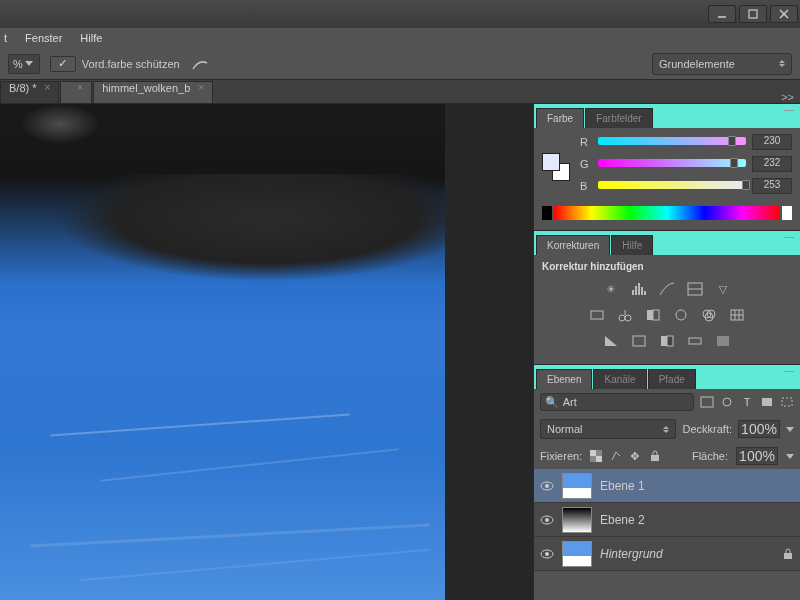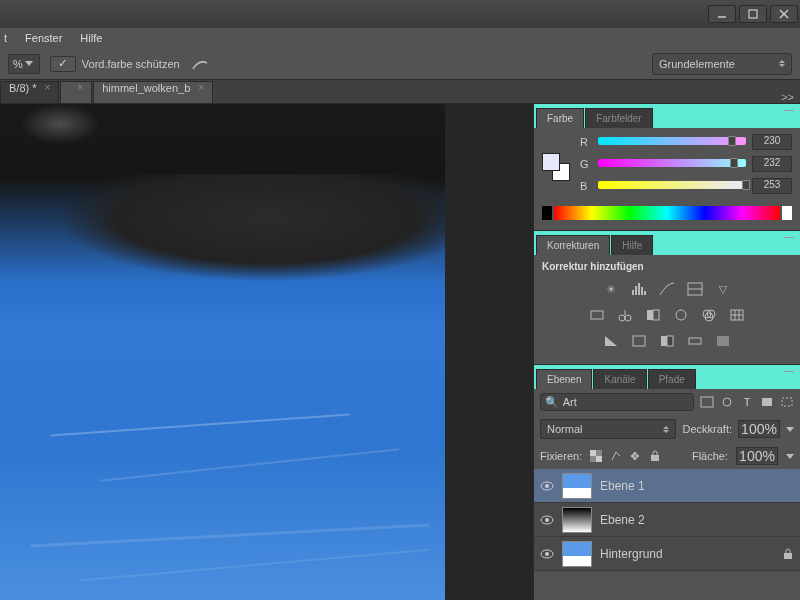--- a/index.html
+++ b/index.html
@@ -71,21 +71,21 @@
 .lrow3{display:flex;align-items:center;padding:4px 6px;gap:8px;font-size:10px}
 .lrow3 .ico{width:12px;height:12px}
 .layerlist{background:#494949}
 .layer{height:34px;display:flex;align-items:center;padding:0 6px;gap:8px;border-bottom:1px solid #3a3a3a}
 .layer.sel{background:#5b6f8f}
 .eye{width:14px;height:14px}
 .thumb{width:30px;height:26px;border:1px solid #888;background:#fff}
 .thsky{background:linear-gradient(#5a9ae8 60%,#fff 60%)}
 .thgrad{background:linear-gradient(#000,#fff)}
 .lname{flex:1;font-size:12px}
-.lname.ital{}
+.lname.ital{font-style:italic}
 .lock{width:12px;height:12px}
 </style>
 </head>
 <body>
 
 <div class="titlebar">
   <div class="winbtn">
       <svg viewBox="0 0 10 10">
         <line x1="1" y1="8" x2="9" y2="8" stroke="#ccc" stroke-width="1.5"></line>
       </svg>

